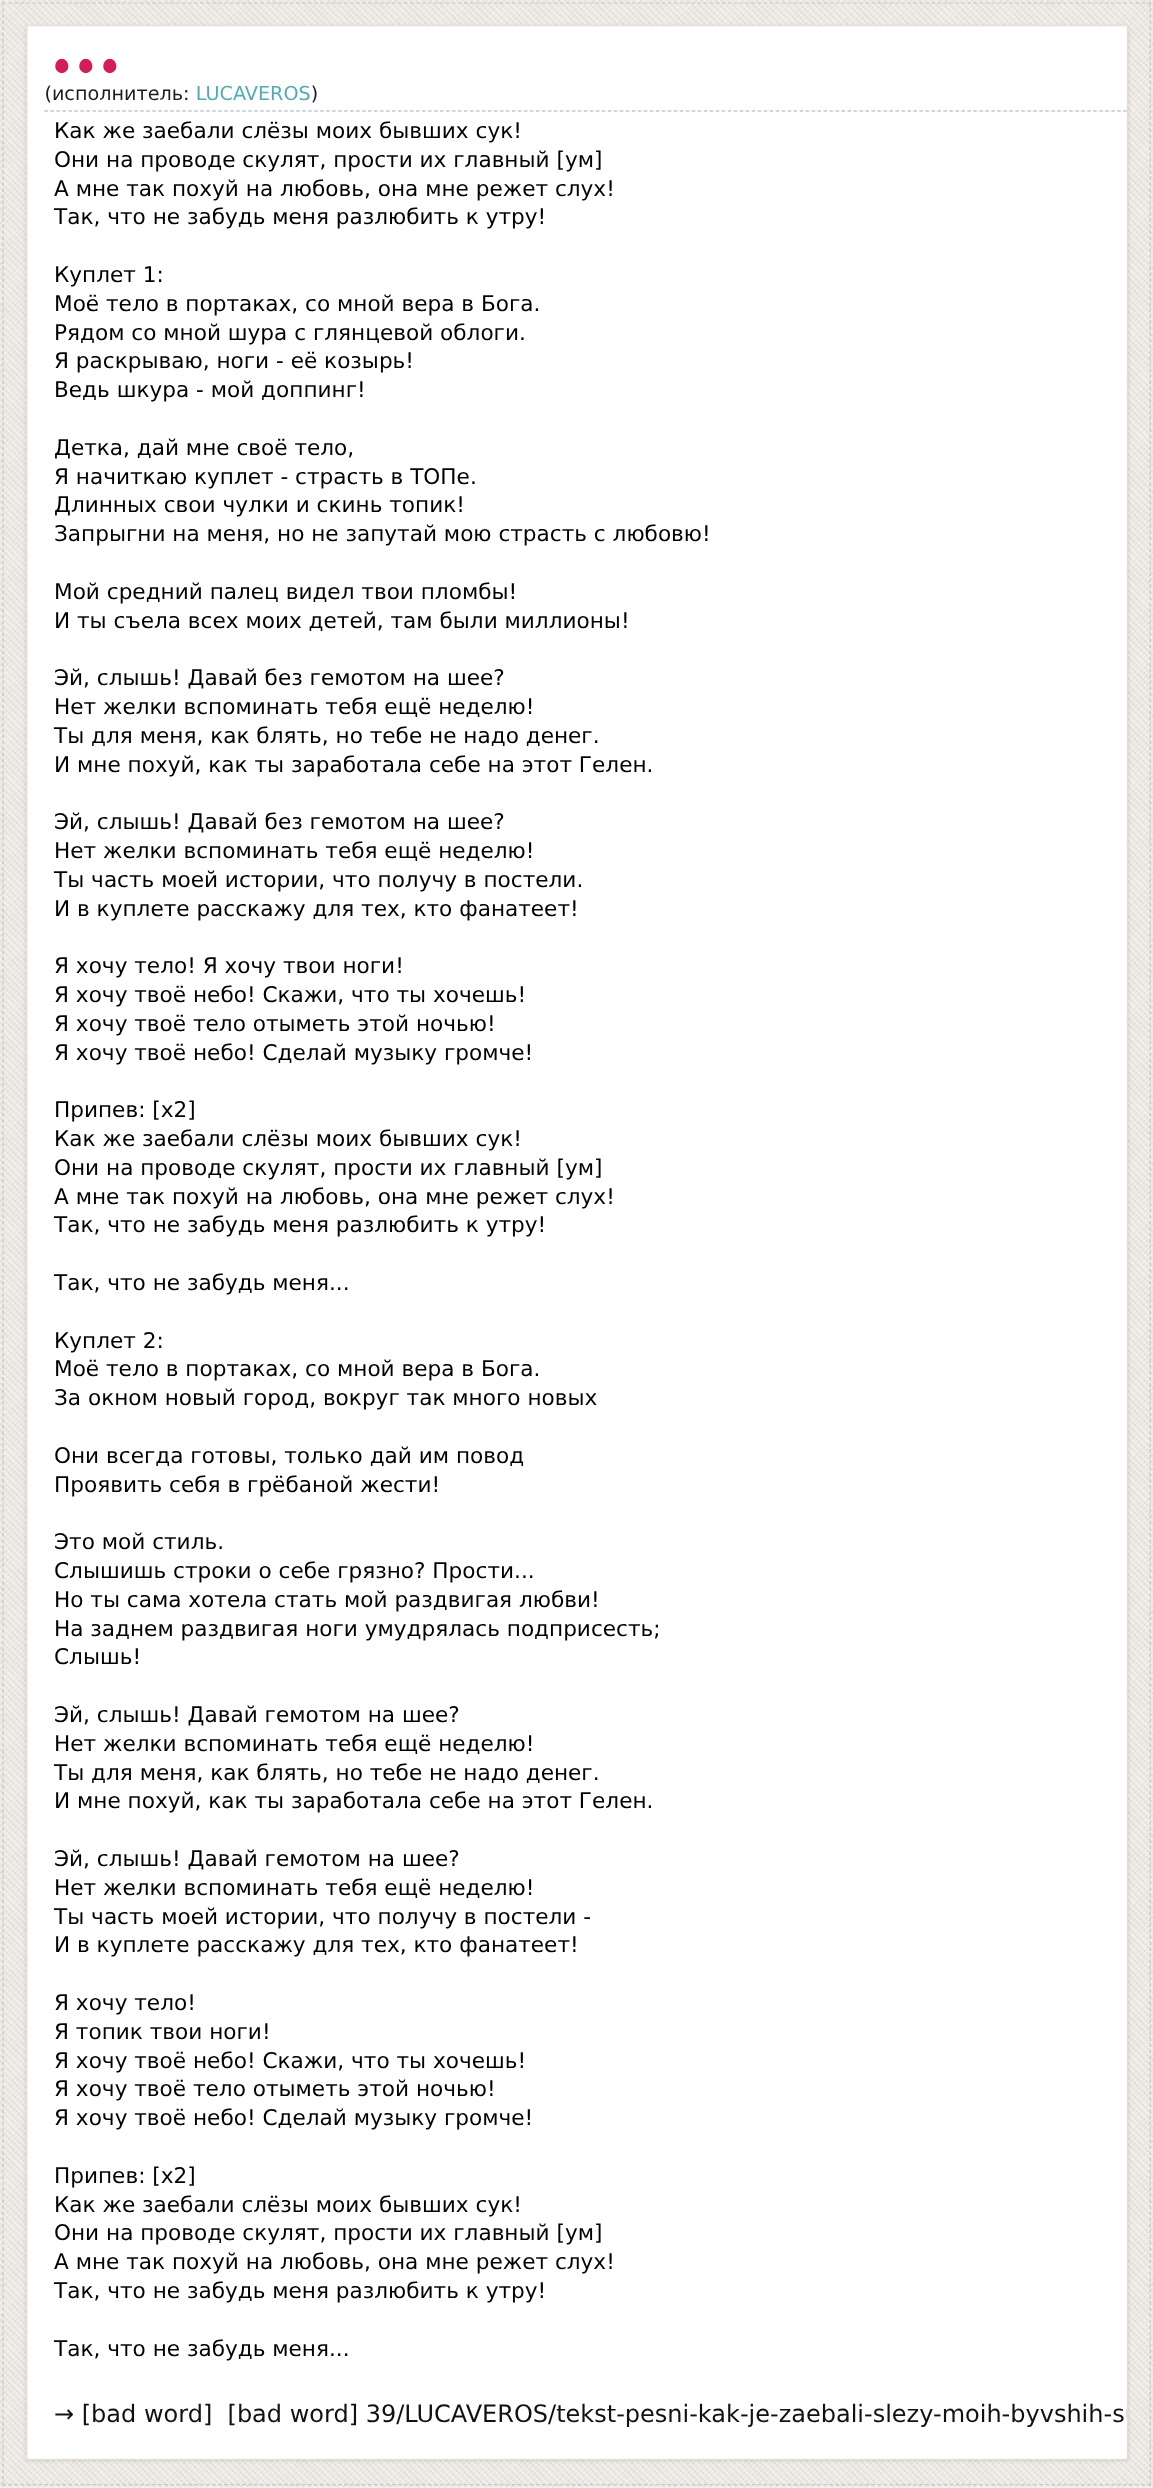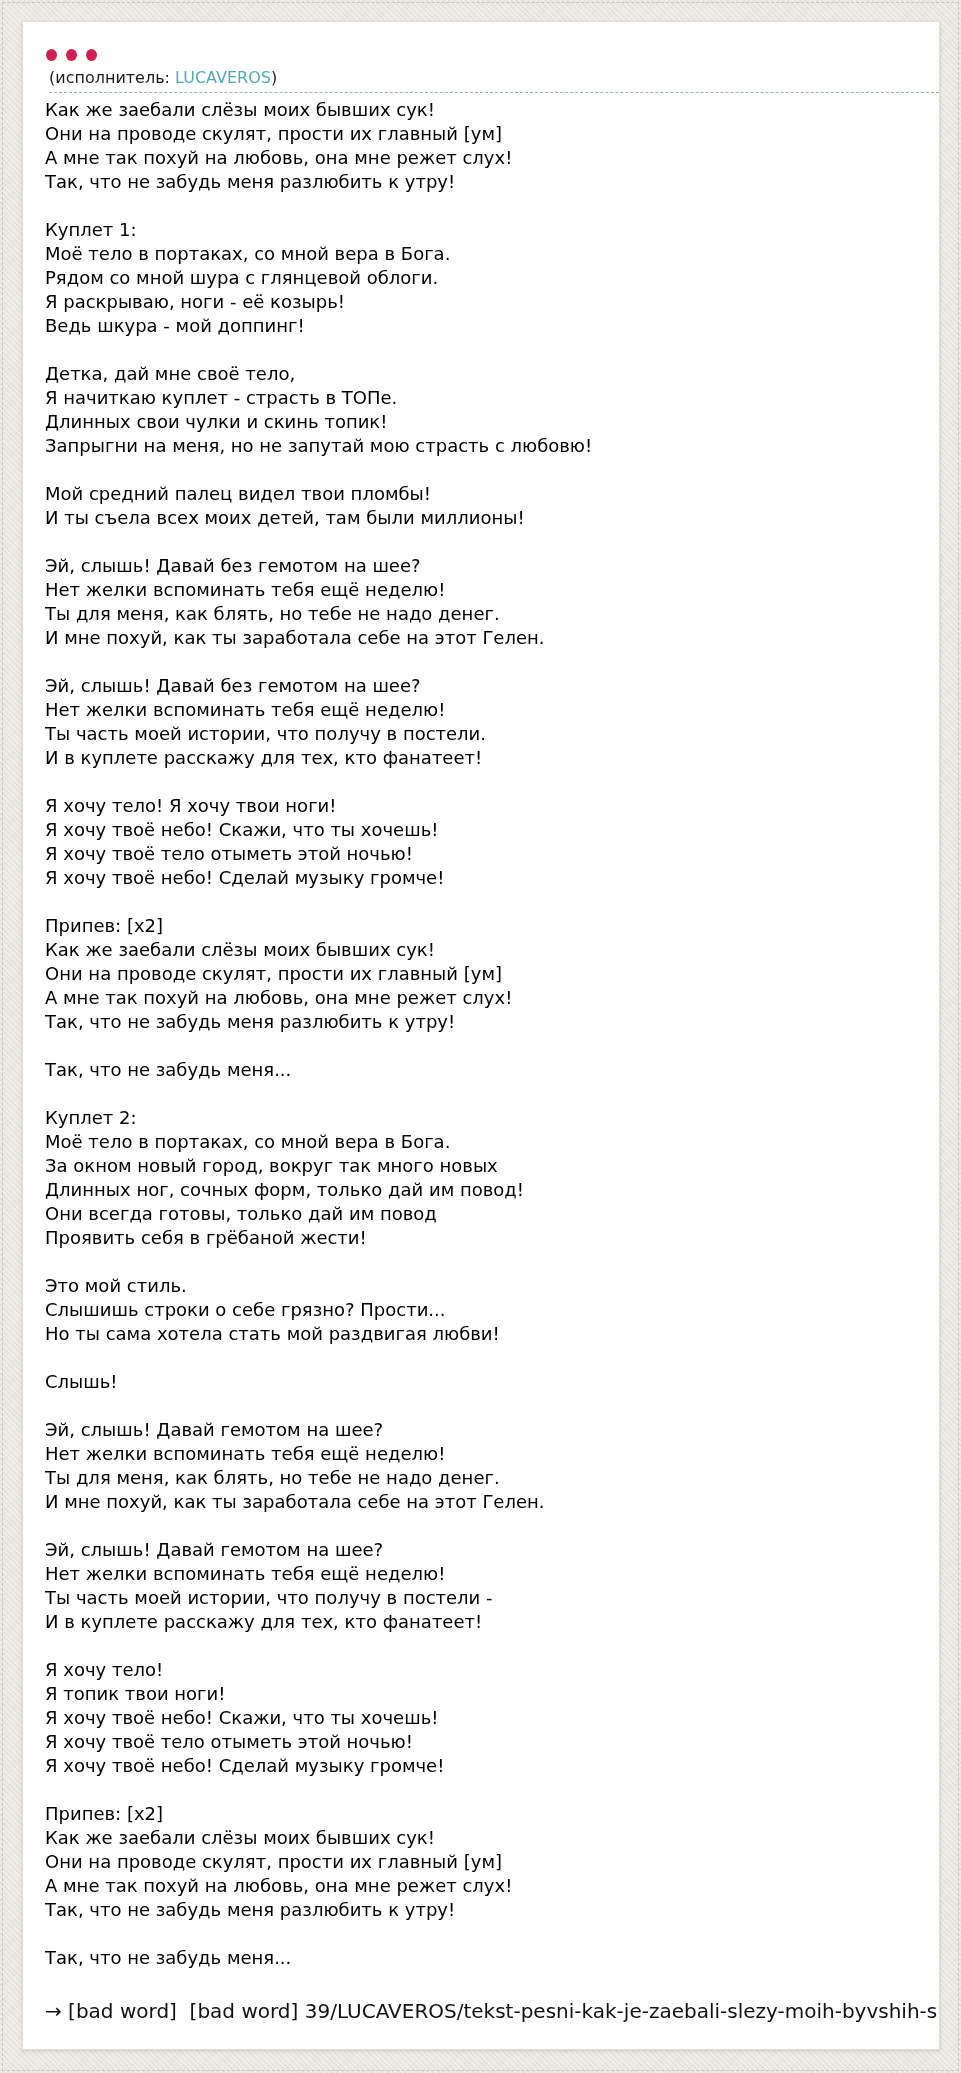--- a/index.html
+++ b/index.html
@@ -40,21 +40,21 @@
     display: flex;
     gap: 9px;
   }
   .dot {
     width: 11px;
     height: 12px;
     border-radius: 50%;
     background: #d21e55;
   }
   .artist-line {
-    margin: 7px 0 0 26px;
+    margin: 7px 0 0 14px;
     padding-bottom: 5px;
     border-bottom: 1px dashed #9db0bd;
     font-size: 16px;
     line-height: 19px;
     color: #1c1c1c;
   }
   .artist-line span { white-space: pre; }
   .artist-link {
     color: #4fadb0;
     text-decoration: none;
@@ -100,22 +100,22 @@
   <div class="lyrics">
       <p><span>Как же заебали слёзы моих бывших сук!</span><br><span>Они на проводе скулят, прости их главный [ум]</span><br><span>А мне так похуй на любовь, она мне режет слух!</span><br><span>Так, что не забудь меня разлюбить к утру!</span></p>
       <p><span>Куплет 1:</span><br><span>Моё тело в портаках, со мной вера в Бога.</span><br><span>Рядом со мной шура с глянцевой облоги.</span><br><span>Я раскрываю, ноги - её козырь!</span><br><span>Ведь шкура - мой доппинг!</span></p>
       <p><span>Детка, дай мне своё тело,</span><br><span>Я начиткаю куплет - страсть в ТОПе.</span><br><span>Длинных свои чулки и скинь топик!</span><br><span>Запрыгни на меня, но не запутай мою страсть с любовю!</span></p>
       <p><span>Мой средний палец видел твои пломбы!</span><br><span>И ты съела всех моих детей, там были миллионы!</span></p>
       <p><span>Эй, слышь! Давай без гемотом на шее?</span><br><span>Нет желки вспоминать тебя ещё неделю!</span><br><span>Ты для меня, как блять, но тебе не надо денег.</span><br><span>И мне похуй, как ты заработала себе на этот Гелен.</span></p>
       <p><span>Эй, слышь! Давай без гемотом на шее?</span><br><span>Нет желки вспоминать тебя ещё неделю!</span><br><span>Ты часть моей истории, что получу в постели.</span><br><span>И в куплете расскажу для тех, кто фанатеет!</span></p>
       <p><span>Я хочу тело! Я хочу твои ноги!</span><br><span>Я хочу твоё небо! Скажи, что ты хочешь!</span><br><span>Я хочу твоё тело отыметь этой ночью!</span><br><span>Я хочу твоё небо! Сделай музыку громче!</span></p>
       <p><span>Припев: [х2]</span><br><span>Как же заебали слёзы моих бывших сук!</span><br><span>Они на проводе скулят, прости их главный [ум]</span><br><span>А мне так похуй на любовь, она мне режет слух!</span><br><span>Так, что не забудь меня разлюбить к утру!</span></p>
       <p><span>Так, что не забудь меня...</span></p>
-      <p><span>Куплет 2:</span><br><span>Моё тело в портаках, со мной вера в Бога.</span><br><span>За окном новый город, вокруг так много новых</span><br><span>Длинных ног, сочных форм, только дай им повод!</span><br><span>Они всегда готовы, только дай им повод</span><br><span>Проявить себя в грёбаной жести!</span></p>
-      <p><span>Это мой стиль.</span><br><span>Слышишь строки о себе грязно? Прости...</span><br><span>Но ты сама хотела стать мой раздвигая любви!</span><br><br><span>Слышь!</span></p>
+      <p><span>Куплет 2:</span><br><span>Моё тело в портаках, со мной вера в Бога.</span><br><span>За окном новый город, вокруг так много новых</span><br><br><span>Они всегда готовы, только дай им повод</span><br><span>Проявить себя в грёбаной жести!</span></p>
+      <p><span>Это мой стиль.</span><br><span>Слышишь строки о себе грязно? Прости...</span><br><span>Но ты сама хотела стать мой раздвигая любви!</span><br><span>На заднем раздвигая ноги умудрялась подприсесть;</span><br><span>Слышь!</span></p>
       <p><span>Эй, слышь! Давай гемотом на шее?</span><br><span>Нет желки вспоминать тебя ещё неделю!</span><br><span>Ты для меня, как блять, но тебе не надо денег.</span><br><span>И мне похуй, как ты заработала себе на этот Гелен.</span></p>
       <p><span>Эй, слышь! Давай гемотом на шее?</span><br><span>Нет желки вспоминать тебя ещё неделю!</span><br><span>Ты часть моей истории, что получу в постели -</span><br><span>И в куплете расскажу для тех, кто фанатеет!</span></p>
       <p><span>Я хочу тело!</span><br><span>Я топик твои ноги!</span><br><span>Я хочу твоё небо! Скажи, что ты хочешь!</span><br><span>Я хочу твоё тело отыметь этой ночью!</span><br><span>Я хочу твоё небо! Сделай музыку громче!</span></p>
       <p><span>Припев: [х2]</span><br><span>Как же заебали слёзы моих бывших сук!</span><br><span>Они на проводе скулят, прости их главный [ум]</span><br><span>А мне так похуй на любовь, она мне режет слух!</span><br><span>Так, что не забудь меня разлюбить к утру!</span></p>
       <p><span>Так, что не забудь меня...</span></p>
     </div>
 
   <div class="source-line">→ [bad word]  [bad word] 39/LUCAVEROS/tekst-pesni-kak-je-zaebali-slezy-moih-byvshih-suk</div>
 
 </div>

